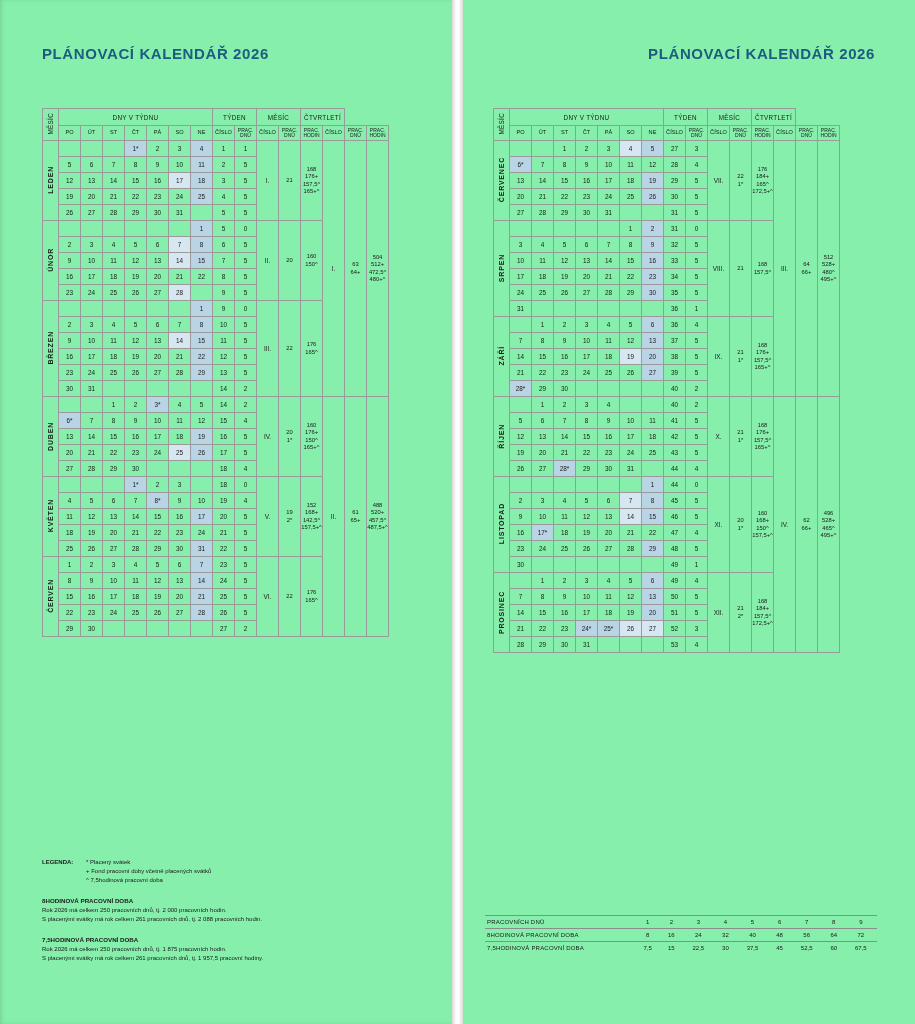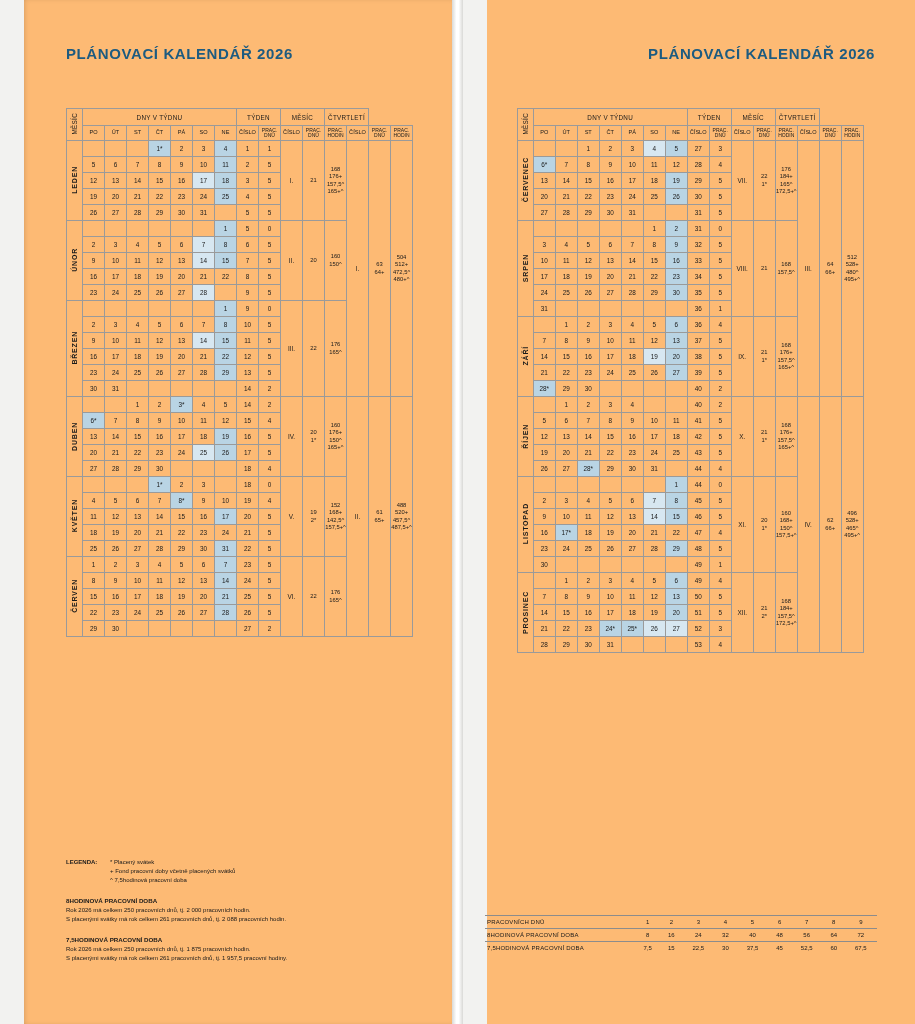--- a/index.html
+++ b/index.html
@@ -7,24 +7,23 @@
   body {
     width:915px; height:1024px;
     background:#f2f2f0;
     font-family:"Liberation Sans", sans-serif;
     color:#1a1a1a;
     position:relative;
     overflow:hidden;
   }
   .spread { position:absolute; inset:0; display:flex; }
   .page {
-    background:#fdba74;
+    background:#86efac;
     position:relative;
     height:100%;
-    margin-left:24px;
   }
   .page-left { width:452px; box-shadow: 2px 0 6px -3px rgba(0,0,0,0.25) inset; }
   .gutter { width:11px; background:linear-gradient(to right,#d9d9d6,#ffffff 40%,#ffffff 60%,#d9d9d6); }
   .page-right { width:452px; }
 
   .title {
     color:#1d5b80;
     font-size:15px;
     font-weight:bold;
     letter-spacing:0.6px;

